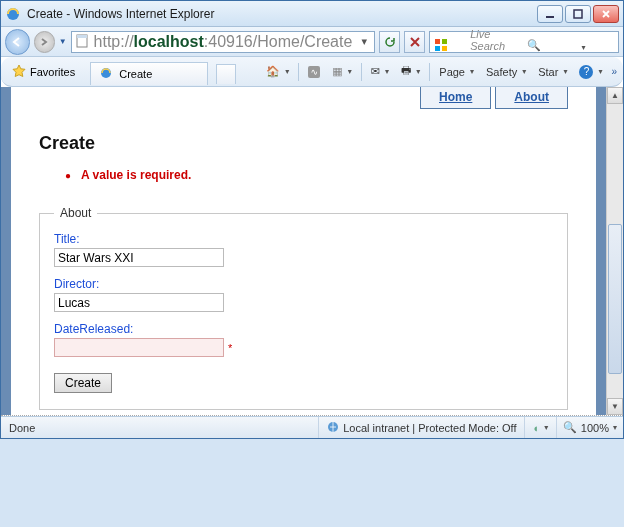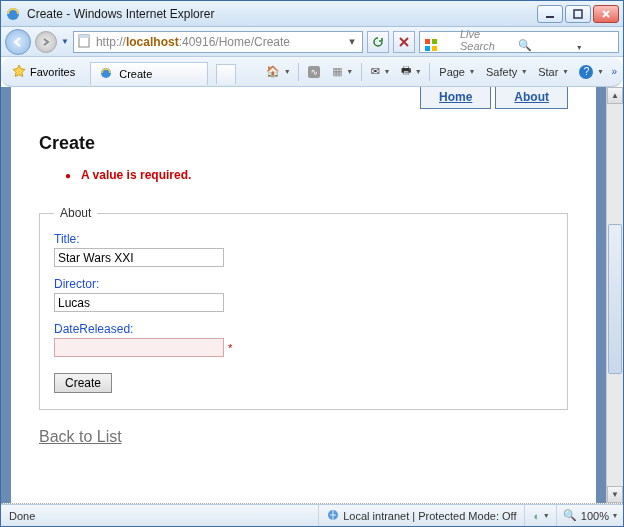--- a/index.html
+++ b/index.html
@@ -1,32 +1,32 @@
 <!DOCTYPE html>
 <html><head>
 <meta charset="utf-8">
 <style>
   * { box-sizing: border-box; }
   html, body { margin: 0; padding: 0; font-family: "Segoe UI", Tahoma, sans-serif; font-size: 11px; }
   body { width: 624px; height: 527px; overflow: hidden; background: #d4e4f4; }
 
   
-  .window { width: 624px; height: 527px; display: flex; flex-direction: column; border: 1px solid #3b6ea5; background: #fff; }
+  .window { width: 624px; height: 439px; display: flex; flex-direction: column; border: 1px solid #3b6ea5; background: #fff; }
   .titlebar { height: 26px; background: linear-gradient(#eaf3fb,#cfe2f4); display: flex; align-items: center; padding: 0 4px; border-bottom: 1px solid #a8c0d8; }
   .titlebar .ie-icon { width: 16px; height: 16px; margin-right: 6px; }
   .titlebar .title { flex: 1; color: #1a1a1a; font-size: 12px; }
   .winbtns { display: flex; gap: 2px; }
   .winbtn { width: 26px; height: 18px; border: 1px solid #7a9cc0; border-radius: 3px; background: linear-gradient(#f7fbff,#d8e8f8); display:flex; align-items:center; justify-content:center; }
   .winbtn.close { background: linear-gradient(#f9c2bd,#e86a5e); border-color:#b04038; color:#fff; }
 
   .navrow { height: 30px; background: linear-gradient(#eef5fc,#dae8f6); display:flex; align-items:center; padding: 0 4px; gap:4px; border-bottom:1px solid #b6cbe0; }
   .navbtn { width:26px; height:26px; border-radius:13px; border:1px solid #6f9ccf; background: radial-gradient(#d9eafc,#8fb8e4); display:flex; align-items:center; justify-content:center; color:#fff; }
   .navbtn.fwd { width:22px; height:22px; border-radius:11px; background: radial-gradient(#eee,#bbb); border-color:#aaa; color:#888;}
   .addrwrap { flex:1; display:flex; align-items:center; background:#fff; border:1px solid #8aa9c8; height:22px; padding:0 3px; gap:3px;}
-  .addr { flex:1; border:none; outline:none; font-size:12px; padding:1px 2px; }
+  .addr { flex:1; border:none; outline:none; font-size:16px; padding:1px 2px; }
   .addr-dd { width:14px; text-align:center; color:#555; }
   .smallbtn { width:22px; height:22px; border:1px solid #9ab4d1; background:linear-gradient(#f8fbff,#dfeaf6); display:flex; align-items:center; justify-content:center; }
   .searchwrap { width:200px; display:flex; align-items:flex-end; background:#fff; border:1px solid #8aa9c8; height:22px; padding:0 4px; gap:22px; color:#888; font-style:italic;}
   .searchwrap svg { flex-shrink:0; }
   .searchwrap span { flex:1; }
 
   .favrow { height:30px; background:linear-gradient(#f1f6fc,#e0ebf6); display:flex; align-items:center; padding:0 4px; gap:8px; border-bottom:1px solid #b6cbe0; position:relative;border-radius:11px;}
   .favbtn { display:flex; align-items:center; gap:4px; padding:3px 6px; border:1px solid transparent; }
   .tab { display:flex; align-items:center; gap:6px; padding:3px 8px; background:linear-gradient(#fefefe,#e9eff7); border:1px solid #b8cde2; border-bottom:none; margin-top:4px;}
   .newtab { width:20px; height:20px; background:linear-gradient(#fefefe,#e9eff7); border:1px solid #b8cde2; border-bottom:none; margin-top:4px;}
@@ -110,21 +110,21 @@
         </svg>
       </div>
     <span style="color:#2a5a9c;font-size:8px;">▼</span>
     <div class="addrwrap">
       <span><svg width="14" height="14">
             <rect x="2" y="1" width="10" height="12" fill="#fff" stroke="#888"></rect>
             <rect x="2" y="1" width="10" height="3" fill="#cde"></rect>
           </svg></span>
       <div class="addr" style="display:flex;align-items:center;">
         <span style="color:#888;">http://</span>
-          <span style="color:#a16207;font-weight:bold;">localhost</span>
+          <span style="color:#14532d;font-weight:bold;">localhost</span>
           <span style="color:#888;">:40916/Home/Create</span>
       </div>
       <span class="addr-dd">▾</span>
     </div>
     <div class="smallbtn">
         <svg width="12" height="12">
           <path d="M6 2a4 4 0 1 0 4 4" fill="none" stroke="#2a7a2a" stroke-width="1.5"></path>
           <path d="M10 2v3h-3" fill="none" stroke="#2a7a2a" stroke-width="1.5"></path>
         </svg>
       </div>

